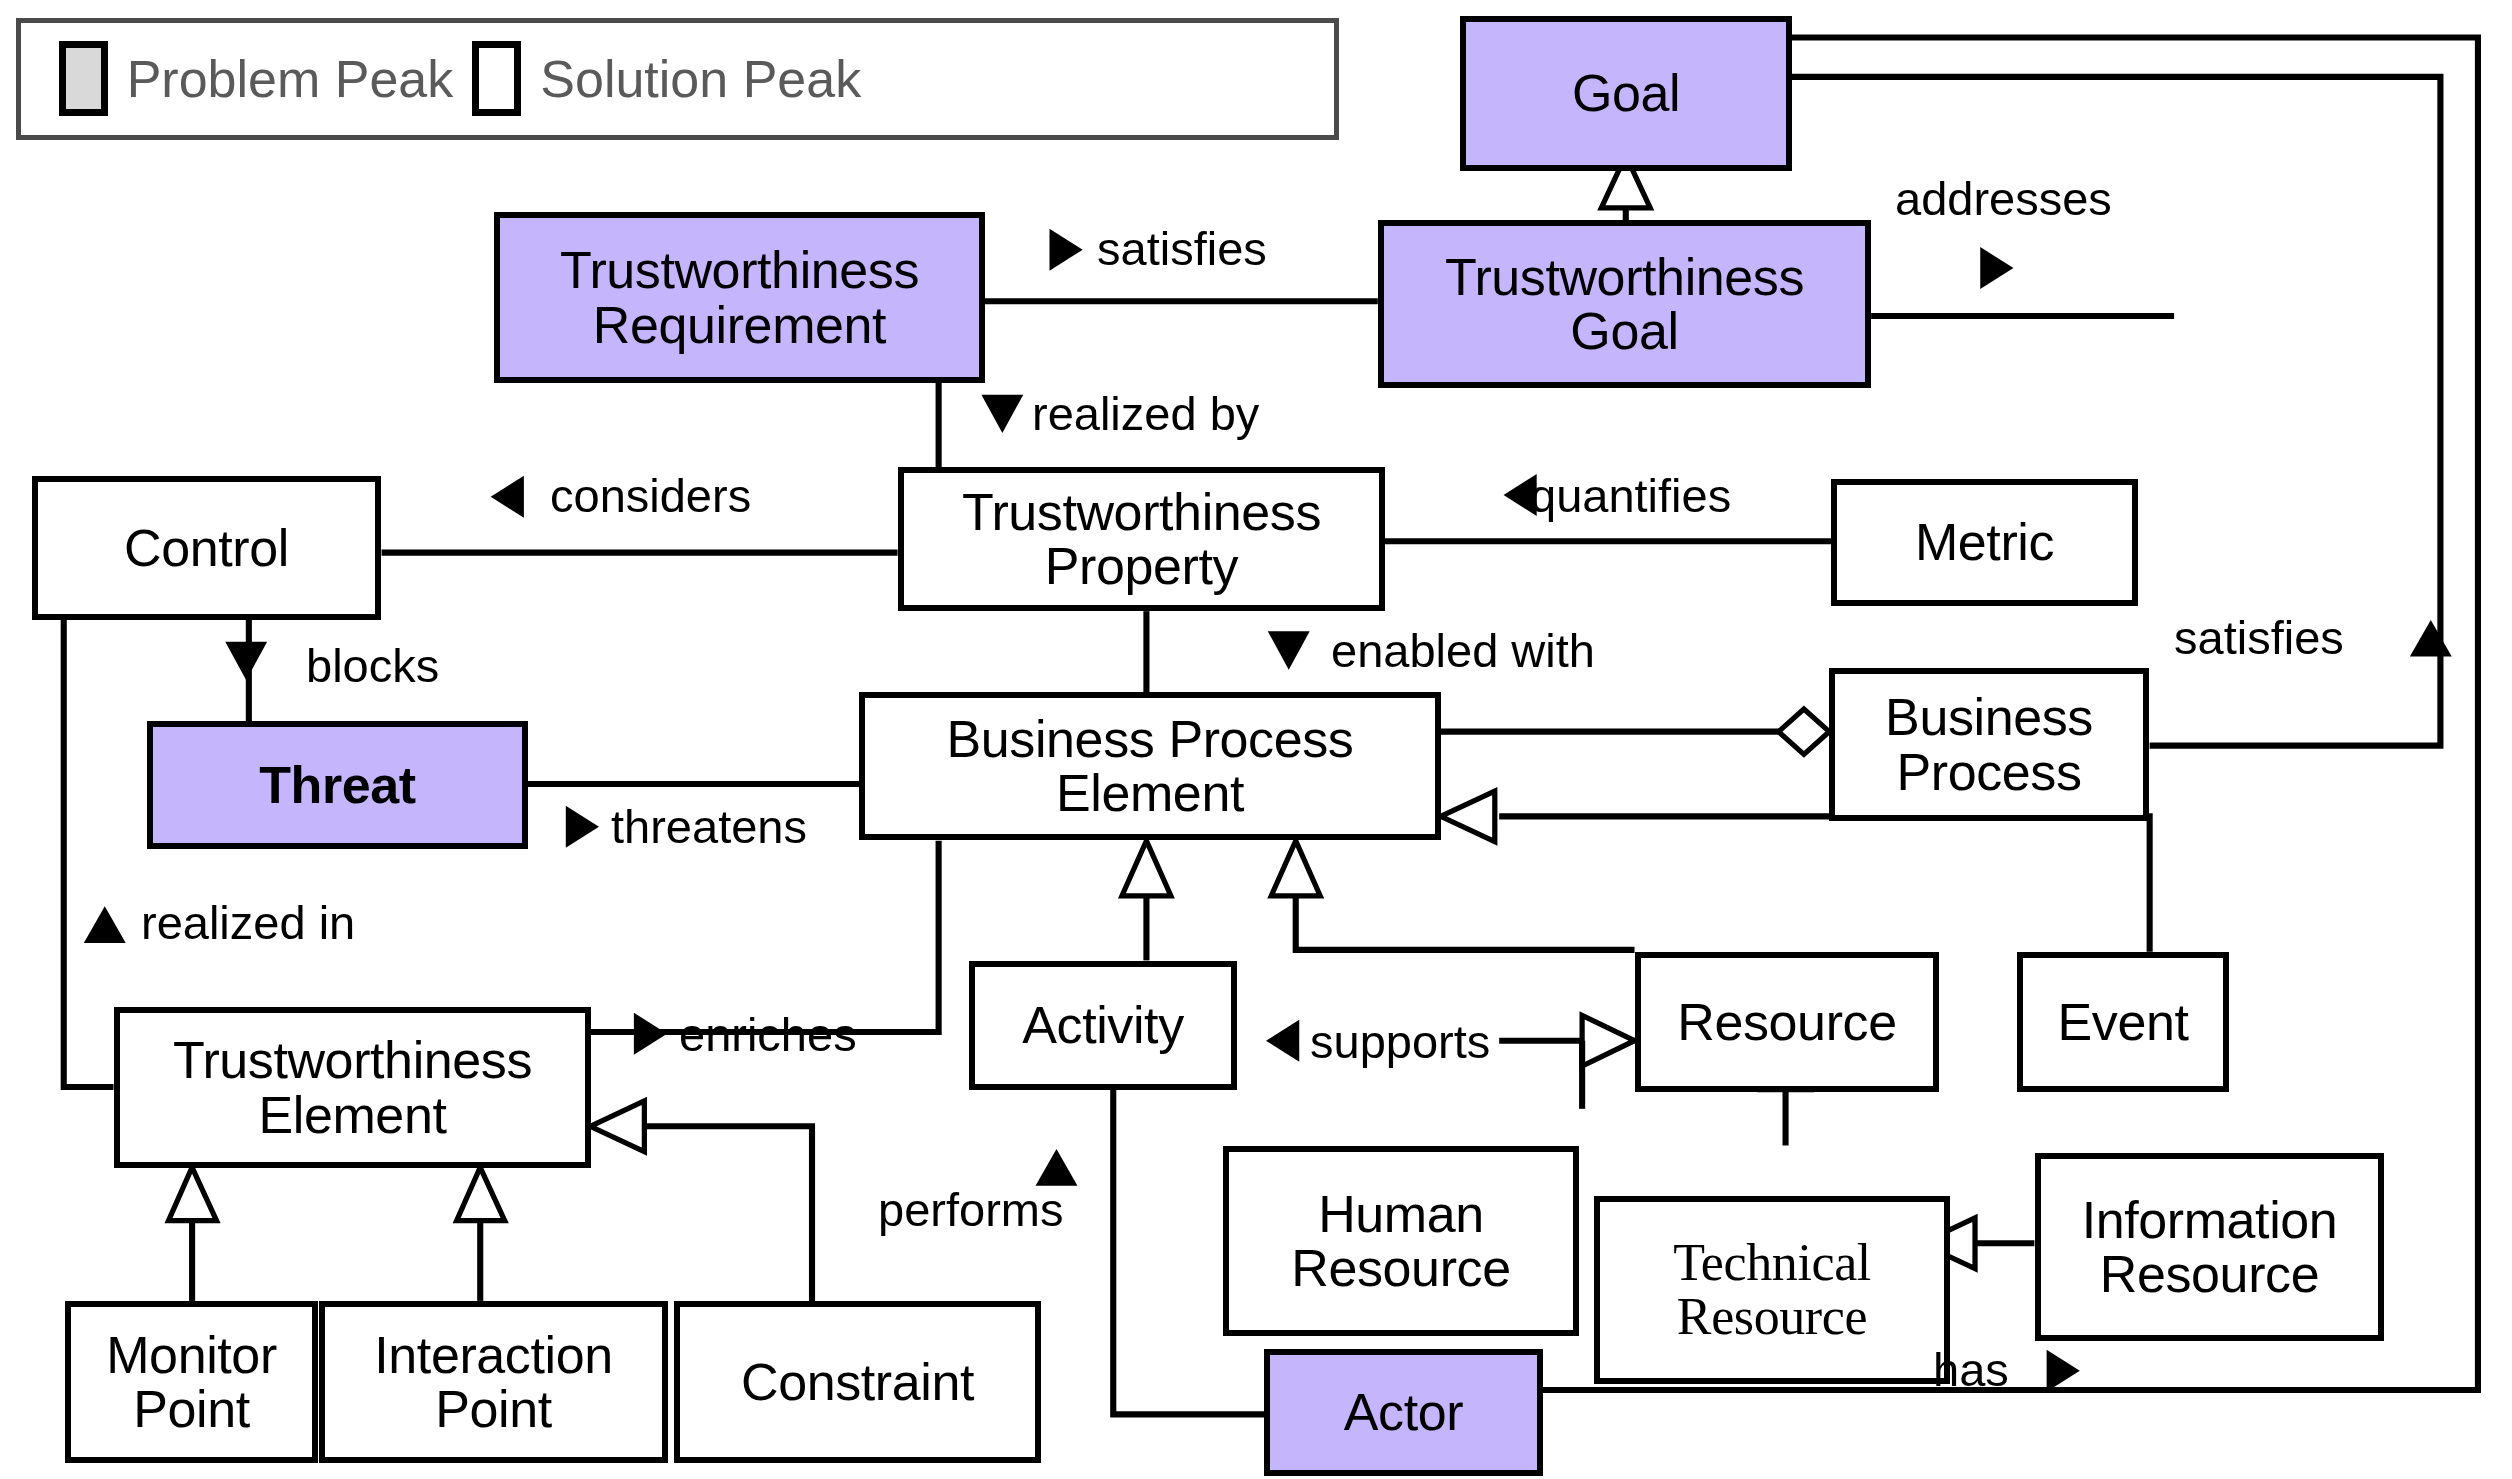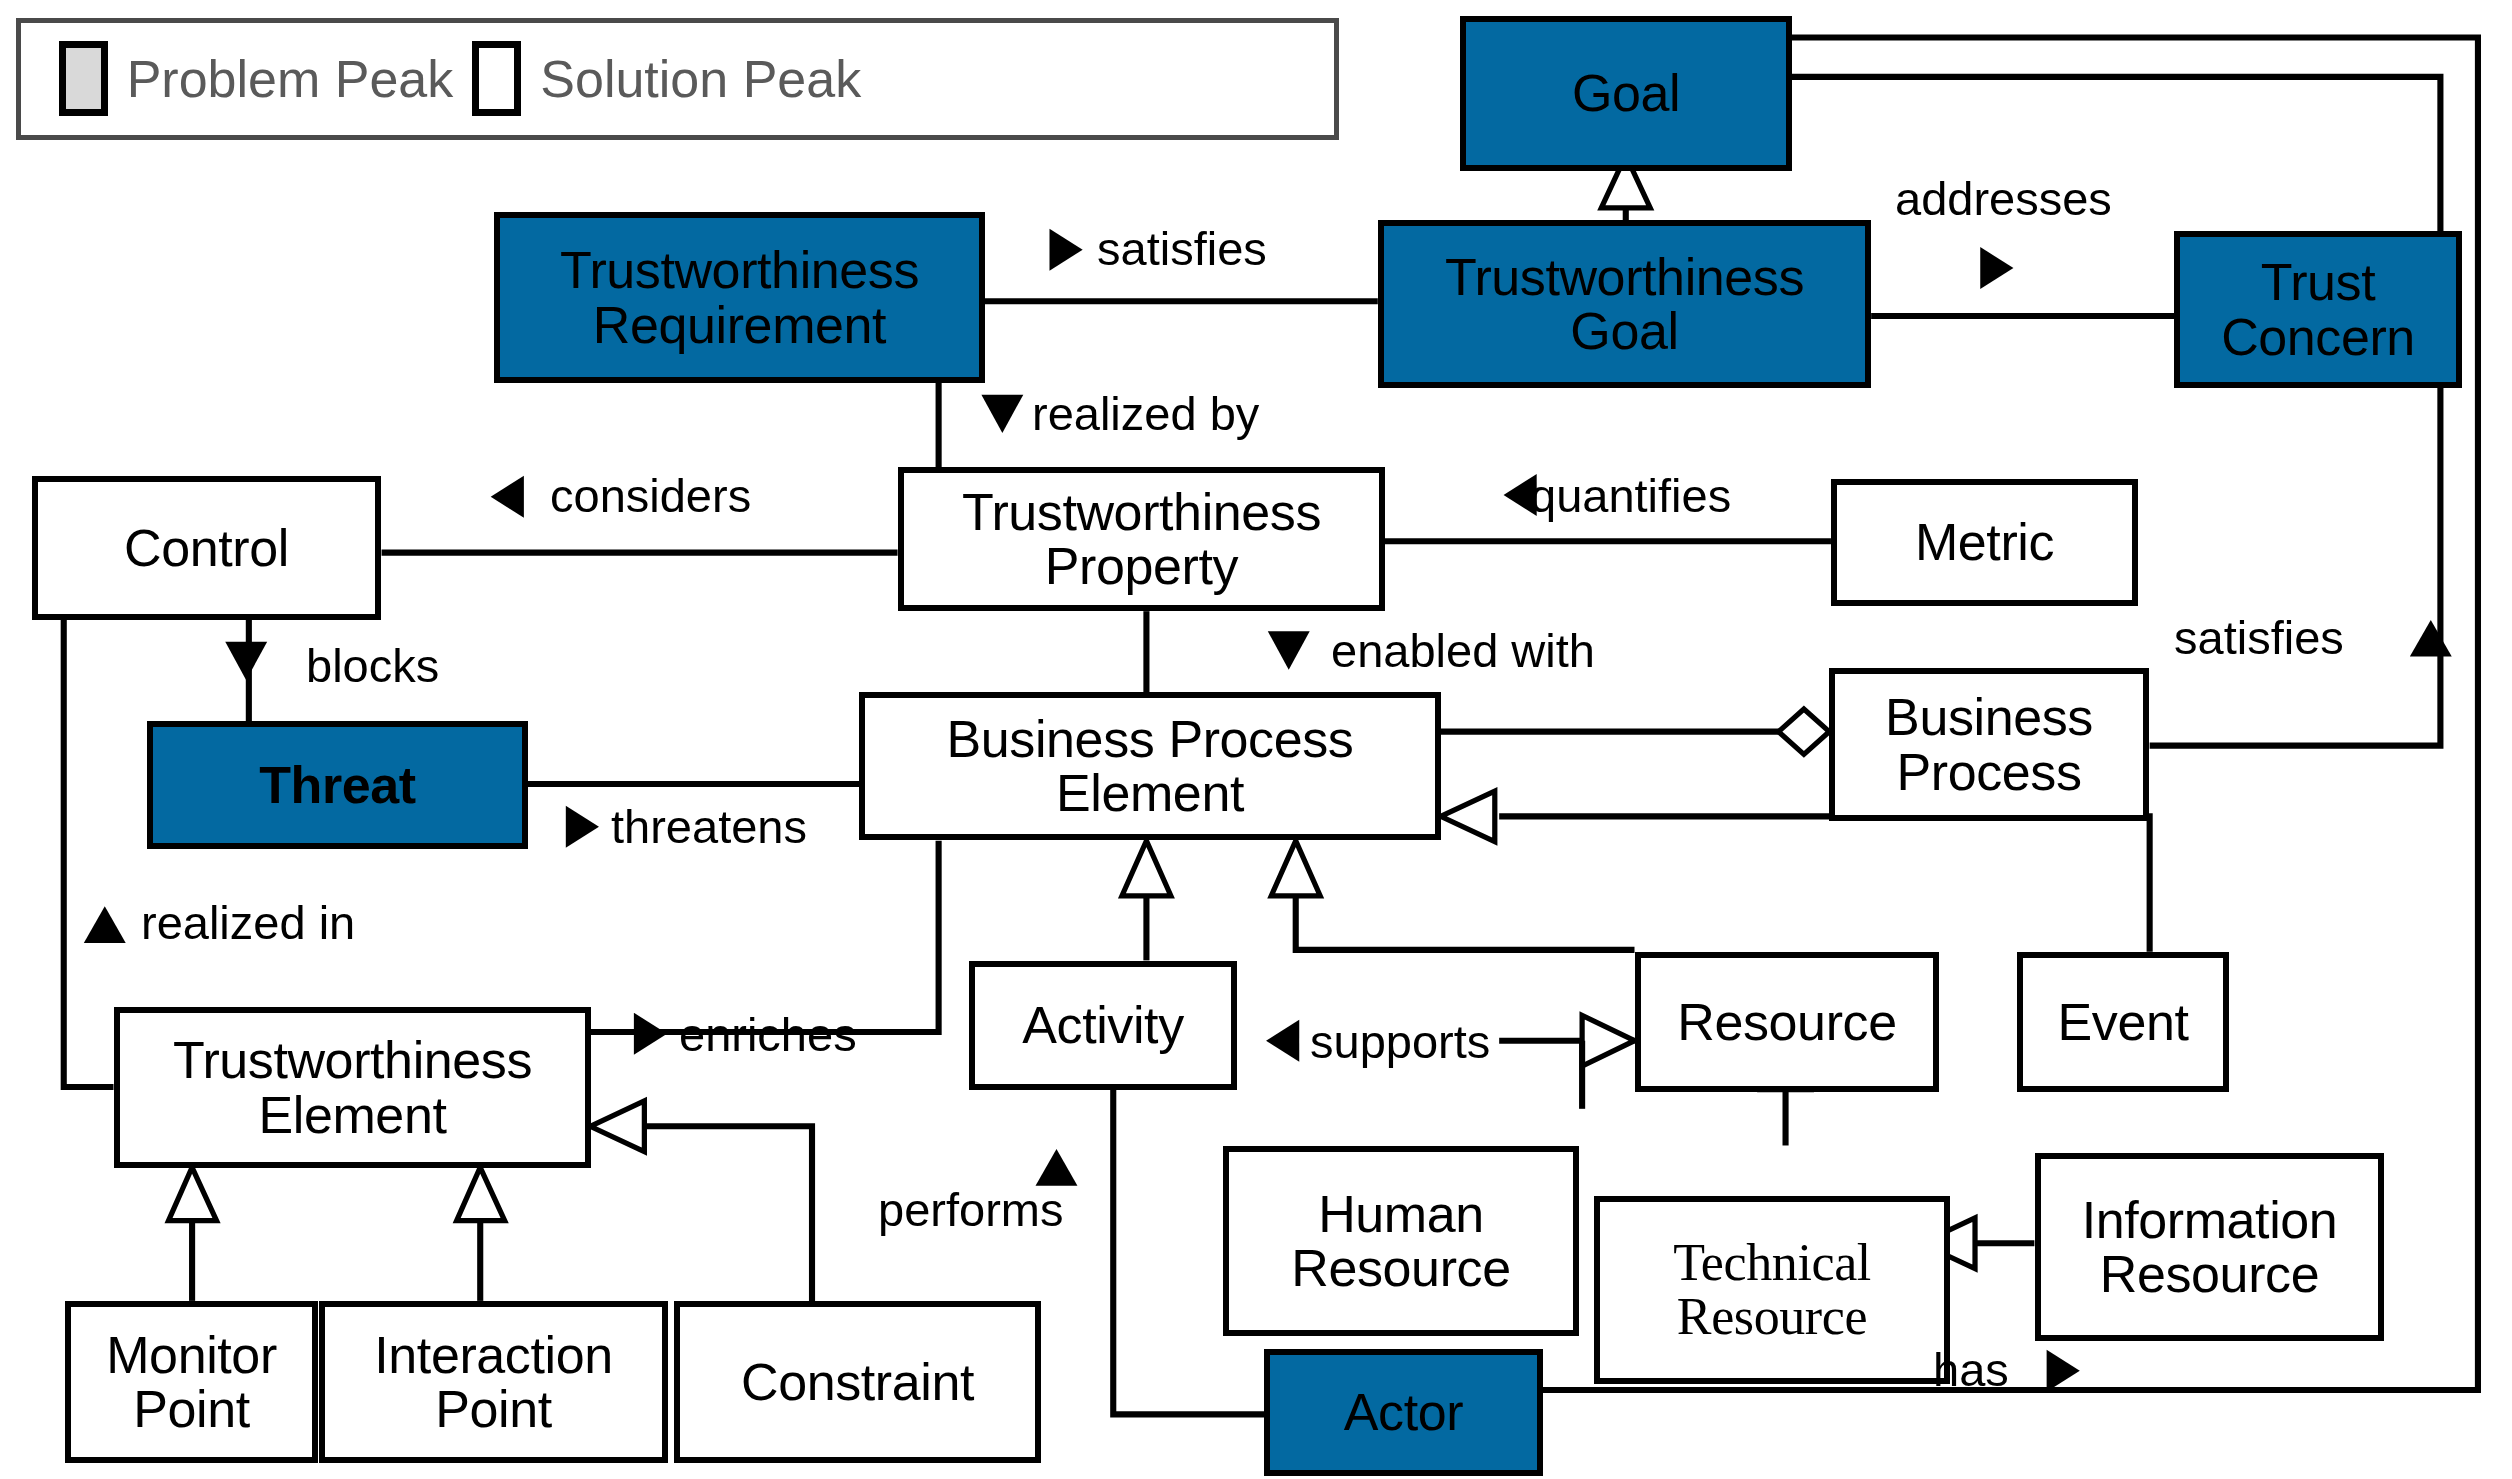--- a/index.html
+++ b/index.html
@@ -36,21 +36,21 @@
     align-items: center;
     justify-content: center;
     text-align: center;
     line-height: 1.04;
     color: #000000;
     font-family: "Liberation Sans", sans-serif;
     font-size: 52px;
     letter-spacing: -0.4px;
     white-space: pre-line;
   }
-  .node.problem { background: #0369a1; }
+  .node.problem { background: #c4b5fd; }
   .node.solution { background: #ffffff; }
 
   .elabel {
     position: absolute;
     color: #000000;
     font-family: "Liberation Sans", sans-serif;
     font-size: 47px;
     white-space: nowrap;
     line-height: 1;
   }
@@ -160,22 +160,20 @@
   </svg>
 
   <div class="node problem" style="left:494px; top:212px; width:491px; height:171px;">Trustworthiness
 Requirement</div>
 
   <div class="node problem" style="left:1460px; top:15.7px; width:332px; height:155px;">Goal</div>
 
   <div class="node problem" style="left:1378px; top:220px; width:493px; height:168px;">Trustworthiness
 Goal</div>
 
-  <div class="node problem" style="left:2174px; top:231px; width:288px; height:157px;">Trust
-Concern</div>
 
   <div class="node solution" style="left:32px; top:476px; width:349px; height:144px;">Control</div>
 
   <div class="node solution" style="left:898px; top:467px; width:487px; height:144px;">Trustworthiness
 Property</div>
 
   <div class="node solution" style="left:1831px; top:479px; width:307px; height:127px;">Metric</div>
 
   <div class="node problem" style="left:147px; top:721px; width:381px; height:128px;font-weight:bold;">Threat</div>
 

